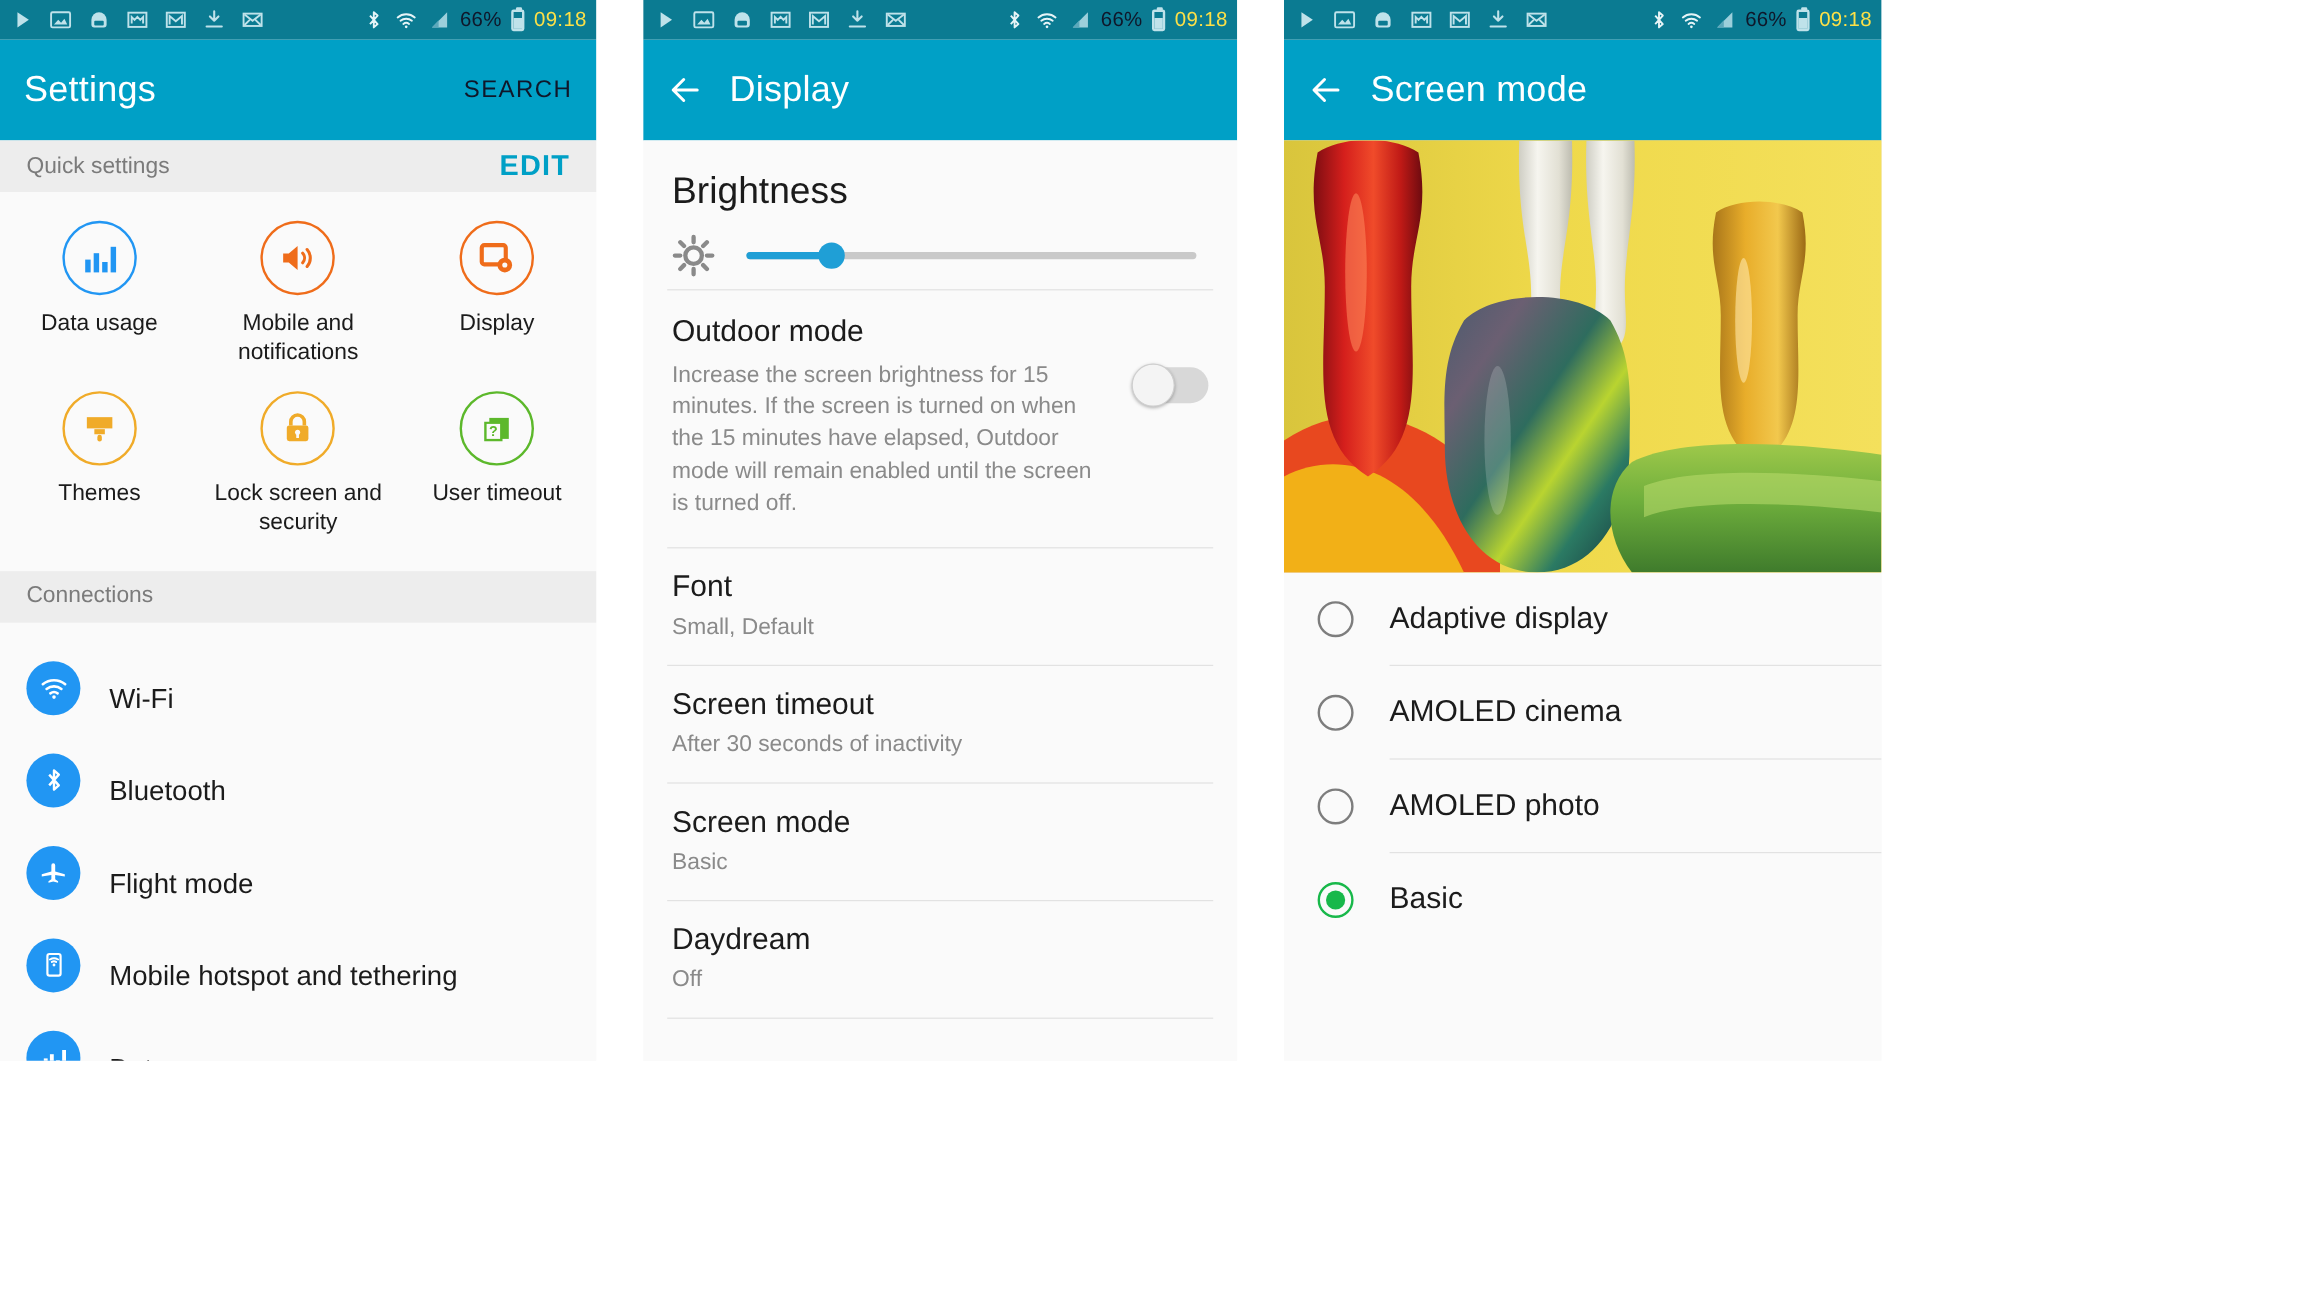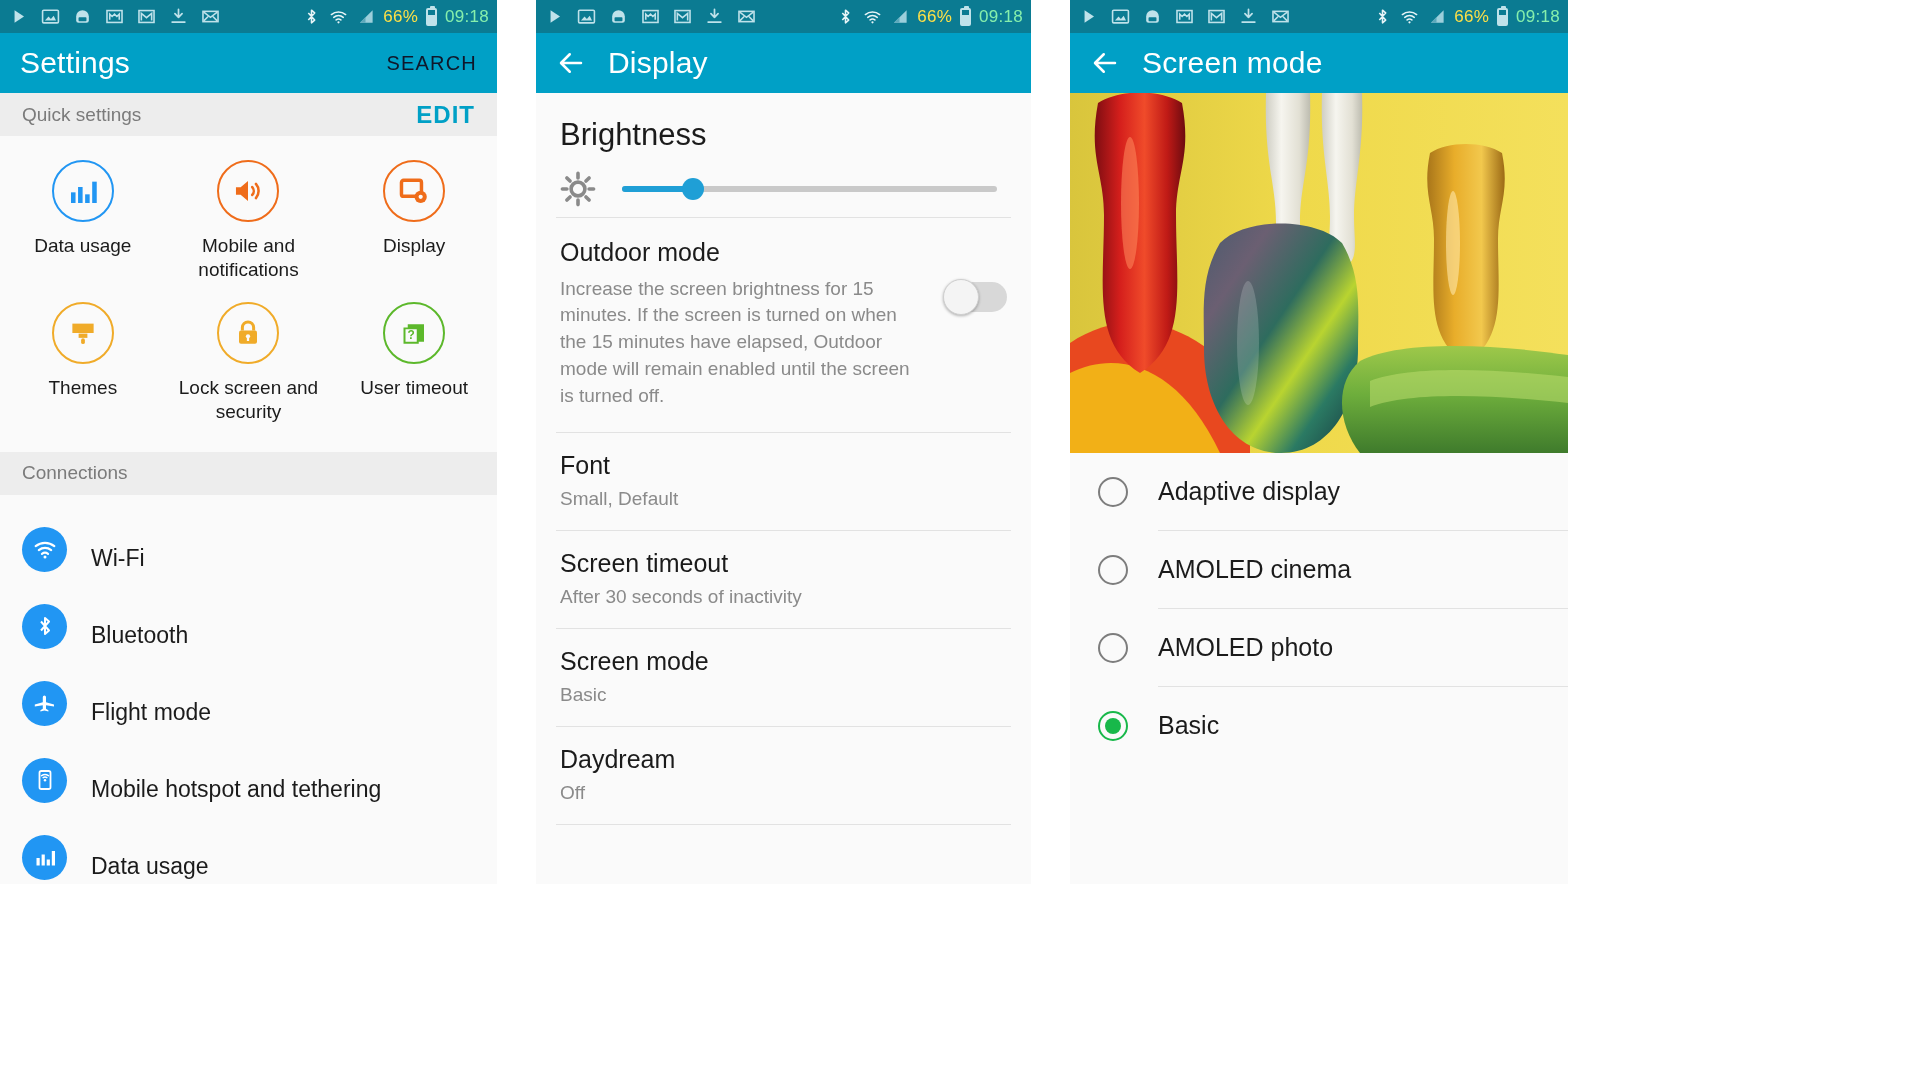--- a/index.html
+++ b/index.html
@@ -17,30 +17,30 @@
 
   
   .statusbar{
     height:33px; background:#0b7b92; display:flex; align-items:center;
     padding:0 9px; color:#cfe9ef; font-size:17px; position:relative;
   }
   .sb-left{ display:flex; align-items:center; gap:13px; }
   .sb-right{ position:absolute; right:8px; top:0; height:33px;
              display:flex; align-items:center; gap:8px; }
   .sb-ico{ width:19px; height:19px; display:block; }
-  .sb-pct{ font-size:17px; color:#fde047; letter-spacing:.2px; }
-  .sb-time{ font-size:17px; color:#86efac; letter-spacing:.3px; }
+  .sb-pct{ font-size:17px; color:#0f172a; letter-spacing:.2px; }
+  .sb-time{ font-size:17px; color:#fde047; letter-spacing:.3px; }
   .batt{ width:11px; height:18px; border:2px solid #bfe2ea; border-radius:2px;
          position:relative; background:linear-gradient(to top,#bfe2ea 66%, transparent 66%); }
   .batt:before{ content:""; position:absolute; top:-4px; left:2px; width:5px; height:3px;
                 background:#bfe2ea; border-radius:1px; }
 
   
   .actionbar{
-    height:60px; background:#00a0c6; display:flex; align-items:center;
+    height:84px; background:#00a0c6; display:flex; align-items:center;
     padding:0 20px; color:#fff;
   }
   .ab-title{ font-size:30px; font-weight:400; letter-spacing:.2px; }
   .ab-title.withback{ margin-left:22px; }
   .ab-action{ margin-left:auto; font-size:20px; letter-spacing:1.2px; color:#0f172a; }
   .backarrow{ width:30px; height:30px; flex:0 0 auto; }
 
   
   .section{
     height:43px; background:#ededed; display:flex; align-items:center;

